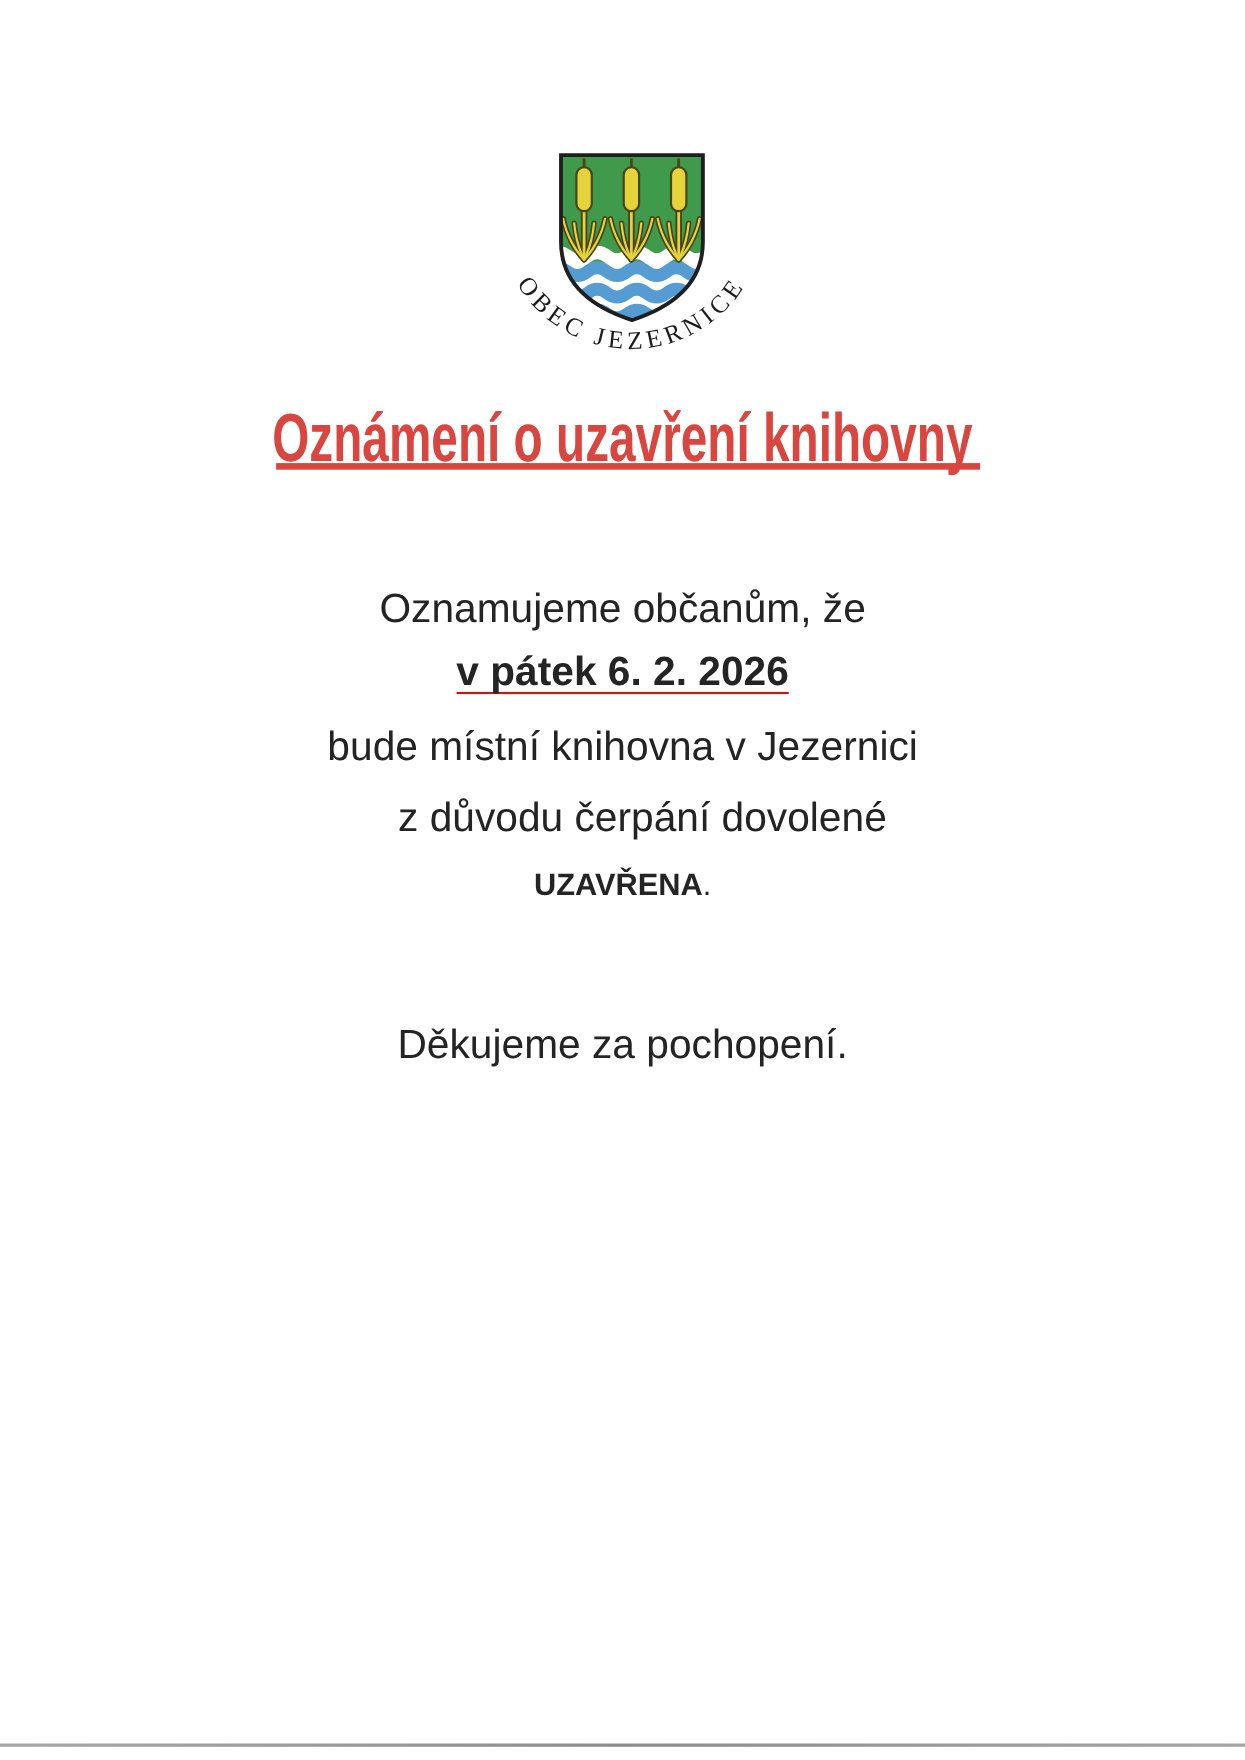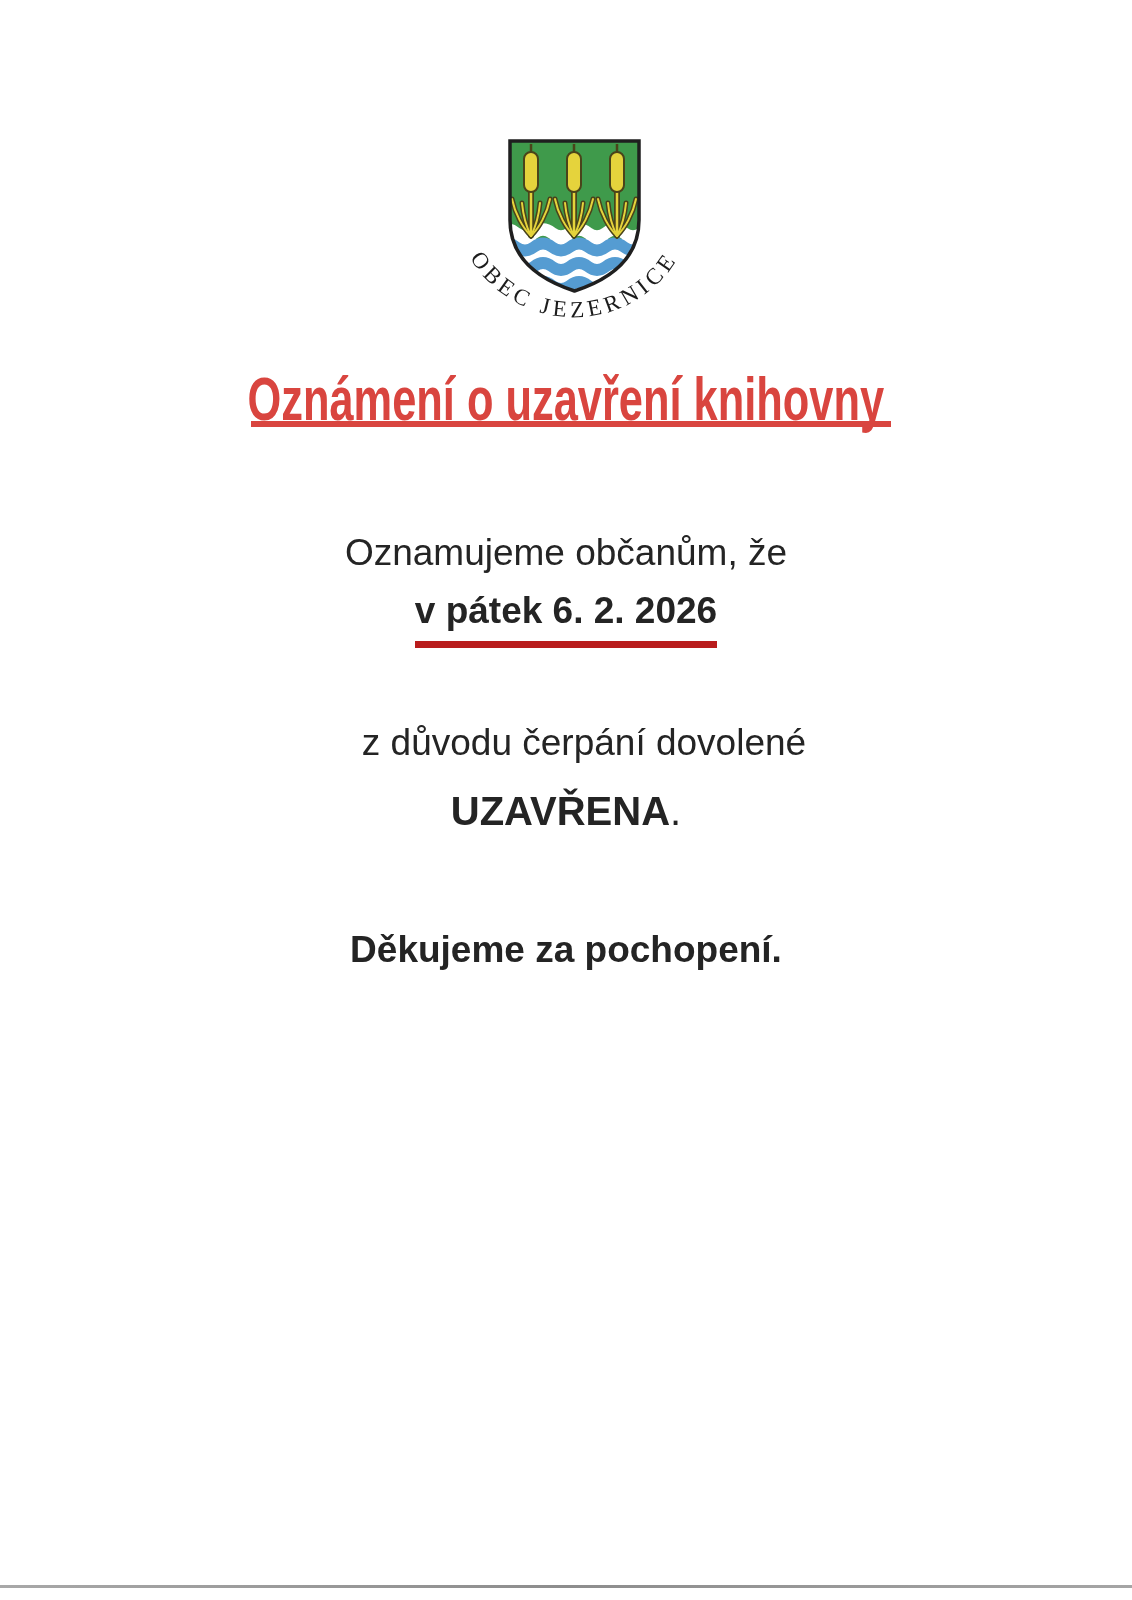--- a/index.html
+++ b/index.html
@@ -43,28 +43,28 @@
     top: 421px;
     width: 640px;
     height: 6px;
     background: #d9453f;
   }
   .body-line { font-size: 37px; color: #242424; margin-top: 42px; }
   .l1 { top: 492px; }
   .l2 { top: 550px; font-weight: bold; }
   .l2 .date-underline {
     display: inline-block;
-    padding-bottom: 12px;
-    border-bottom: 7px solid #b91c1c;
+    padding-bottom: 0;
+    border-bottom: 2px solid #b91c1c;
   }
   .l3 { top: 618px; }
   .l4 { top: 682px; padding-left: 18px; }
-  .l5 { top: 749px; font-size: 40px; }
+  .l5 { top: 749px; font-size: 28px; }
   .l5 .status-word { font-weight: bold; }
-  .l6 { top: 889px; font-weight: bold; }
+  .l6 { top: 889px; }
   .scan-edge-line {
     position: absolute;
     left: 0;
     top: 1585px;
     width: 100%;
     height: 3px;
     background: linear-gradient(to right, #a8a8a8, #8d8d8d, #a5a5a5);
   }
 </style>
 </head>
@@ -145,20 +145,21 @@
     <span class="title-text">Oznámení o uzavření knihovny</span>
   </div>
   <div class="title-underline"></div>
 
   <div class="center-line body-line l1">Oznamujeme občanům, že</div>
 
   <div class="center-line body-line l2">
     <span class="date-underline">v pátek 6. 2. 2026</span>
   </div>
 
+  <div class="center-line body-line l3">bude místní knihovna v Jezernici</div>
 
   <div class="center-line body-line l4">z důvodu čerpání dovolené</div>
 
   <div class="center-line body-line l5"><span class="status-word">UZAVŘENA</span><span>.</span></div>
 
   <div class="center-line body-line l6">Děkujeme za pochopení.</div>
 
   <div class="scan-edge-line"></div>
 
 </div>

